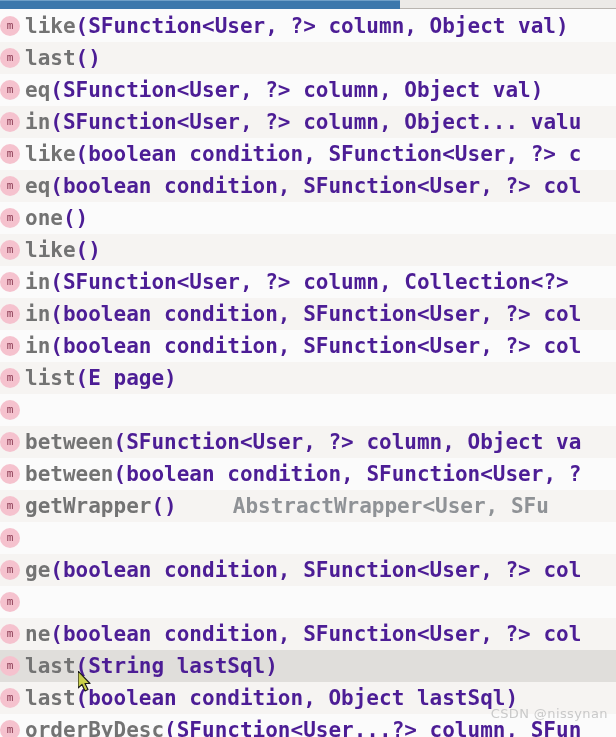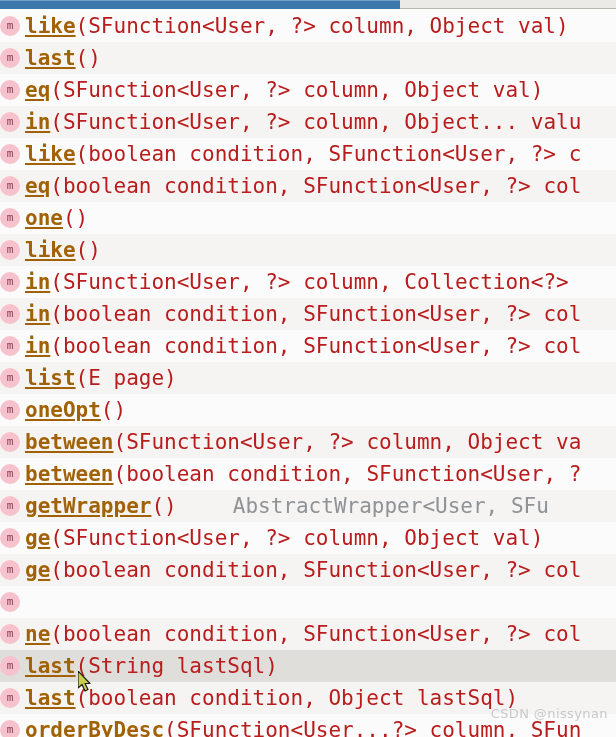--- a/index.html
+++ b/index.html
@@ -71,31 +71,30 @@
     font-family: "DejaVu Sans Mono", monospace;
     position: relative;
     top: 0px;
   }
   .row .text {
     flex: 0 0 auto;
     font-size: 21px;
     letter-spacing: 0px;
   }
   .row .name {
-    color: #a16207;
+    color: #737373;
     font-weight: 700;
-    text-decoration: underline;
   }
   .row .sig {
-    color: #b91c1c;
-    font-weight: 400;
+    color: #4c1d95;
+    font-weight: 700;
   }
   .row .ret {
     color: #8f9296;
-    font-weight: 400;
+    font-weight: 700;
     padding-left: 56px;
   }
 
   
   .watermark {
     position: absolute;
     right: 8px;
     bottom: 16px;
     color: #c9c9c9;
     font-size: 13px;
@@ -167,37 +166,35 @@
       <div class="row">
         <span class="icon">m</span>
         <span class="text"><span class="name">in</span><span class="sig">(boolean condition, SFunction&lt;User, ?&gt; col</span></span>
       </div>
       <div class="row alt">
         <span class="icon">m</span>
         <span class="text"><span class="name">list</span><span class="sig">(E page)</span></span>
       </div>
       <div class="row">
         <span class="icon">m</span>
-        <span class="text"><span class="name">oneOpt</span><span class="sig">()</span></span>
       </div>
       <div class="row alt">
         <span class="icon">m</span>
         <span class="text"><span class="name">between</span><span class="sig">(SFunction&lt;User, ?&gt; column, Object va</span></span>
       </div>
       <div class="row">
         <span class="icon">m</span>
         <span class="text"><span class="name">between</span><span class="sig">(boolean condition, SFunction&lt;User, ?</span></span>
       </div>
       <div class="row alt">
         <span class="icon">m</span>
         <span class="text"><span class="name">getWrapper</span><span class="sig">()</span><span class="ret">AbstractWrapper&lt;User, SFu</span></span>
       </div>
       <div class="row">
         <span class="icon">m</span>
-        <span class="text"><span class="name">ge</span><span class="sig">(SFunction&lt;User, ?&gt; column, Object val)</span></span>
       </div>
       <div class="row alt">
         <span class="icon">m</span>
         <span class="text"><span class="name">ge</span><span class="sig">(boolean condition, SFunction&lt;User, ?&gt; col</span></span>
       </div>
       <div class="row">
         <span class="icon">m</span>
       </div>
       <div class="row alt">
         <span class="icon">m</span>

